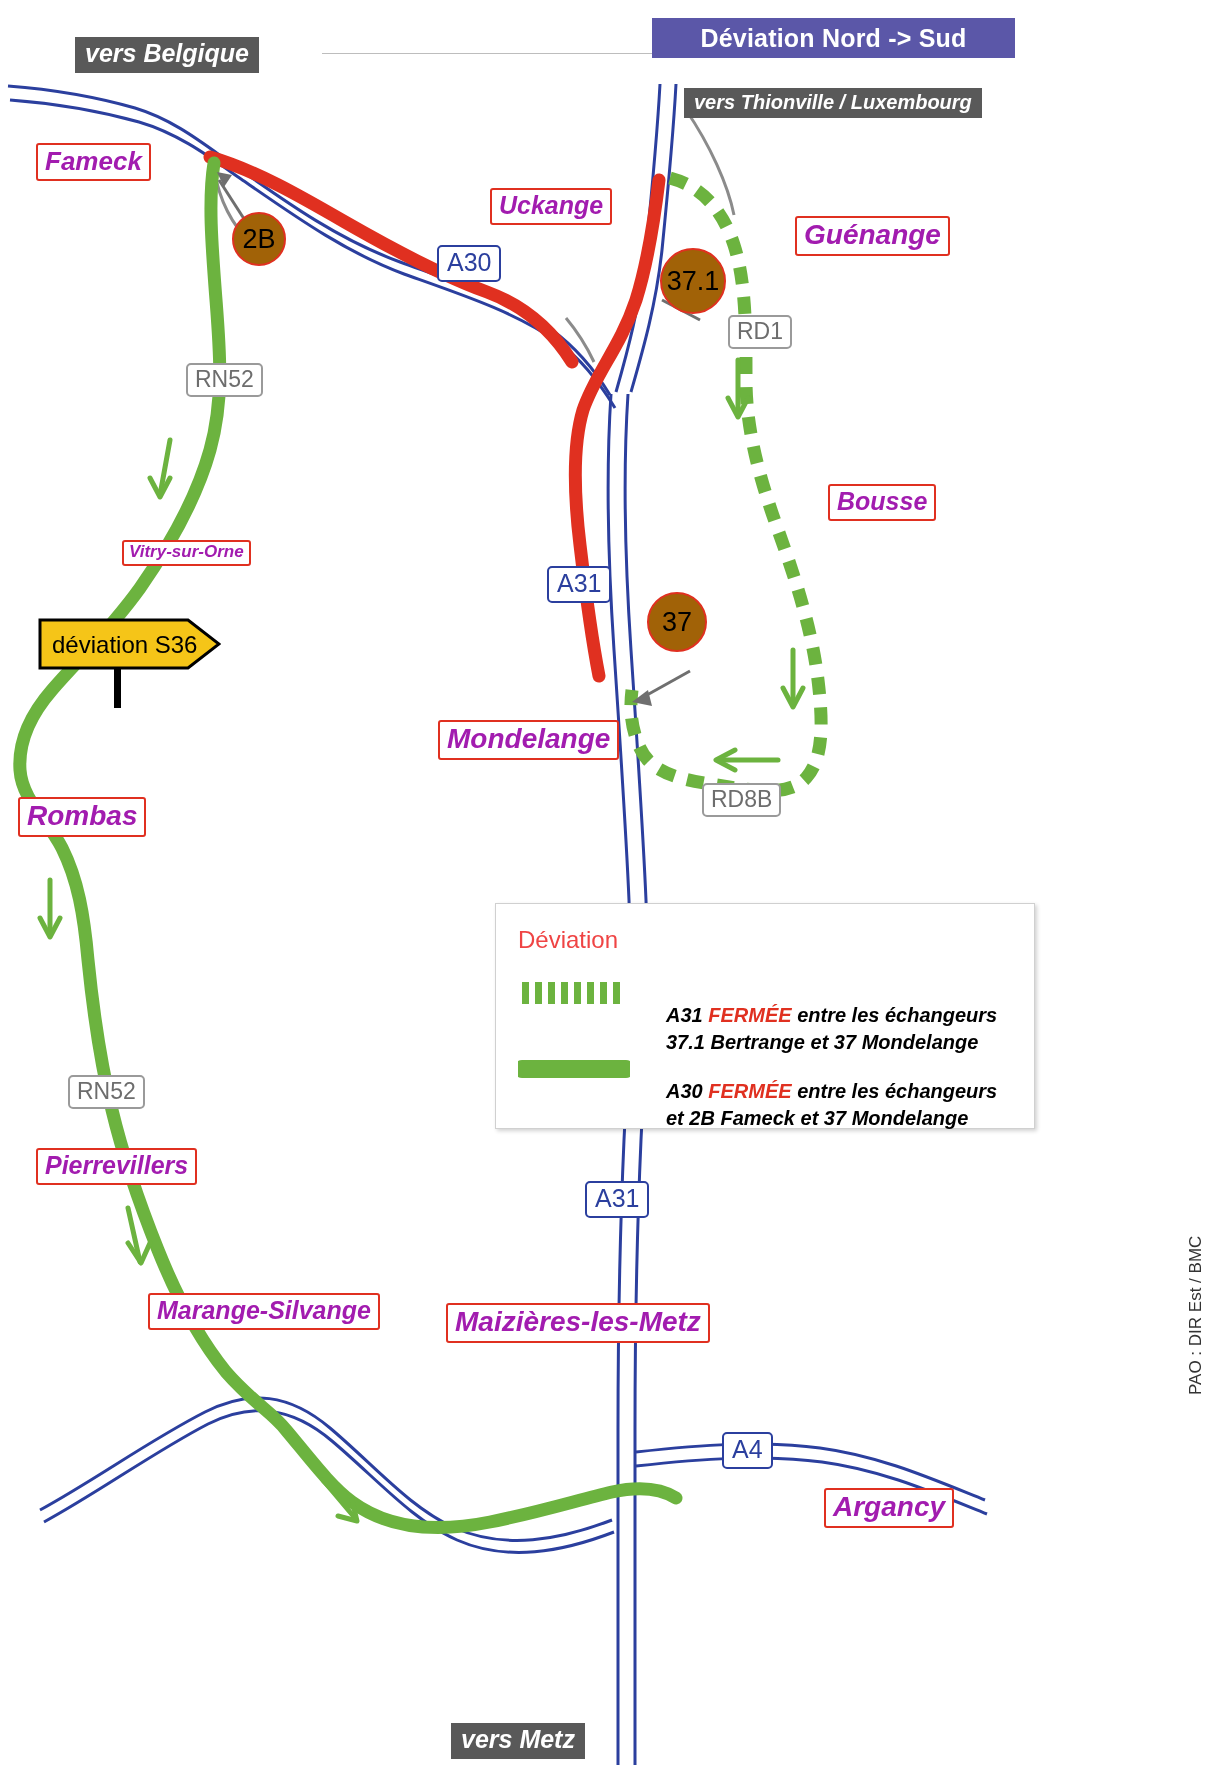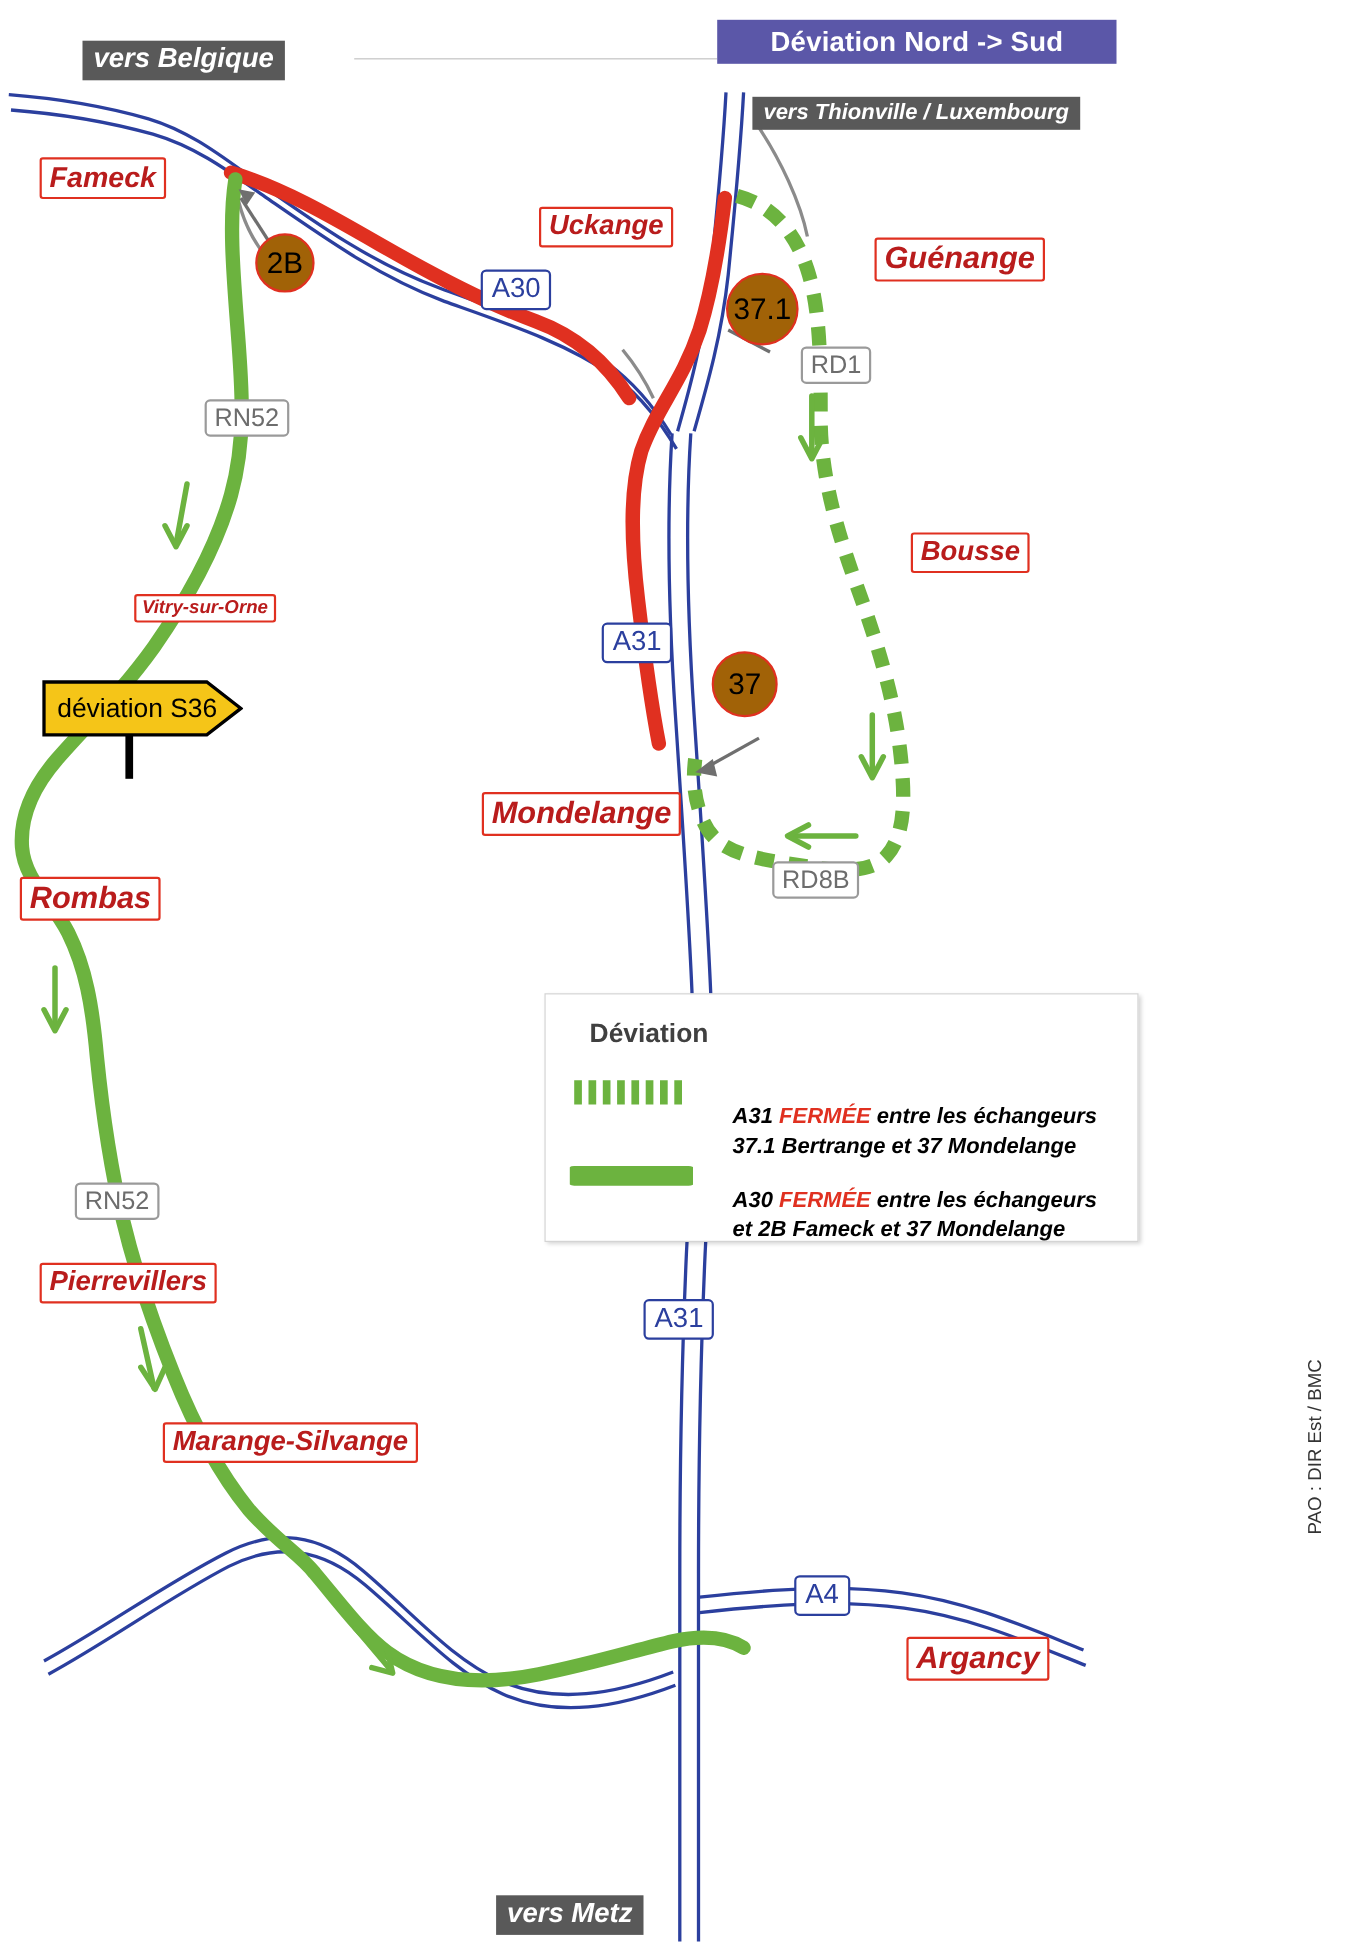--- a/index.html
+++ b/index.html
@@ -29,21 +29,21 @@
   .lbl {
     position: absolute;
     white-space: nowrap;
     box-sizing: border-box;
   }
   
   .city {
     background: #ffffff;
     border: 2px solid #e03020;
     border-radius: 3px;
-    color: #b91c1c;
+    color: #a21caf;
     font-style: italic;
     font-weight: bold;
     padding: 2px 7px 3px 7px;
     line-height: 1.1;
   }
   .city.small {
     font-size: 17px;
     border-width: 2px;
     padding: 1px 5px 2px 5px;
   }
@@ -137,23 +137,22 @@
     background: #ffffff;
     border: 1px solid #d0d0d0;
     box-shadow: 2px 2px 4px rgba(0,0,0,0.18);
     box-sizing: border-box;
   }
   #legend .legend-title {
     position: absolute;
     left: 22px;
     top: 22px;
     font-size: 24px;
-    font-weight: bold;
-    color: #404040;
-    margin-left: 18px;
+    font-weight: normal;
+    color: #ef4444;
   }
   #legend .row {
     position: absolute;
     left: 22px;
     width: 500px;
   }
   #legend .row1 { top: 72px; }
   #legend .row2 { top: 148px; }
   #legend .swatch {
     position: absolute;
@@ -289,20 +288,21 @@
 
   <div class="lbl city big" style="left:36px; top:143px;">Fameck</div>
   <div class="lbl city mid" style="left:490px; top:188px;">Uckange</div>
   <div class="lbl city xbig" style="left:795px; top:216px;">Guénange</div>
   <div class="lbl city mid" style="left:828px; top:484px;">Bousse</div>
   <div class="lbl city small" style="left:122px; top:540px;">Vitry-sur-Orne</div>
   <div class="lbl city xbig" style="left:438px; top:672px;margin-top:48px;">Mondelange</div>
   <div class="lbl city xbig" style="left:18px; top:797px;">Rombas</div>
   <div class="lbl city mid" style="left:36px; top:1148px;">Pierrevillers</div>
   <div class="lbl city mid" style="left:148px; top:1293px;">Marange-Silvange</div>
+  <div class="lbl city xbig" style="left:446px; top:1303px;">Maizières-les-Metz</div>
   <div class="lbl city xbig" style="left:824px; top:1488px;">Argancy</div>
 
   <div class="lbl shield" style="left:437px; top:245px;">A30</div>
   <div class="lbl shield" style="left:547px; top:566px;">A31</div>
   <div class="lbl shield" style="left:585px; top:1181px;">A31</div>
   <div class="lbl shield" style="left:722px; top:1432px;">A4</div>
   <div class="lbl shield-grey" style="left:186px; top:363px;">RN52</div>
   <div class="lbl shield-grey" style="left:68px; top:1075px;">RN52</div>
   <div class="lbl shield-grey" style="left:728px; top:315px;">RD1</div>
   <div class="lbl shield-grey" style="left:702px; top:783px;">RD8B</div>

